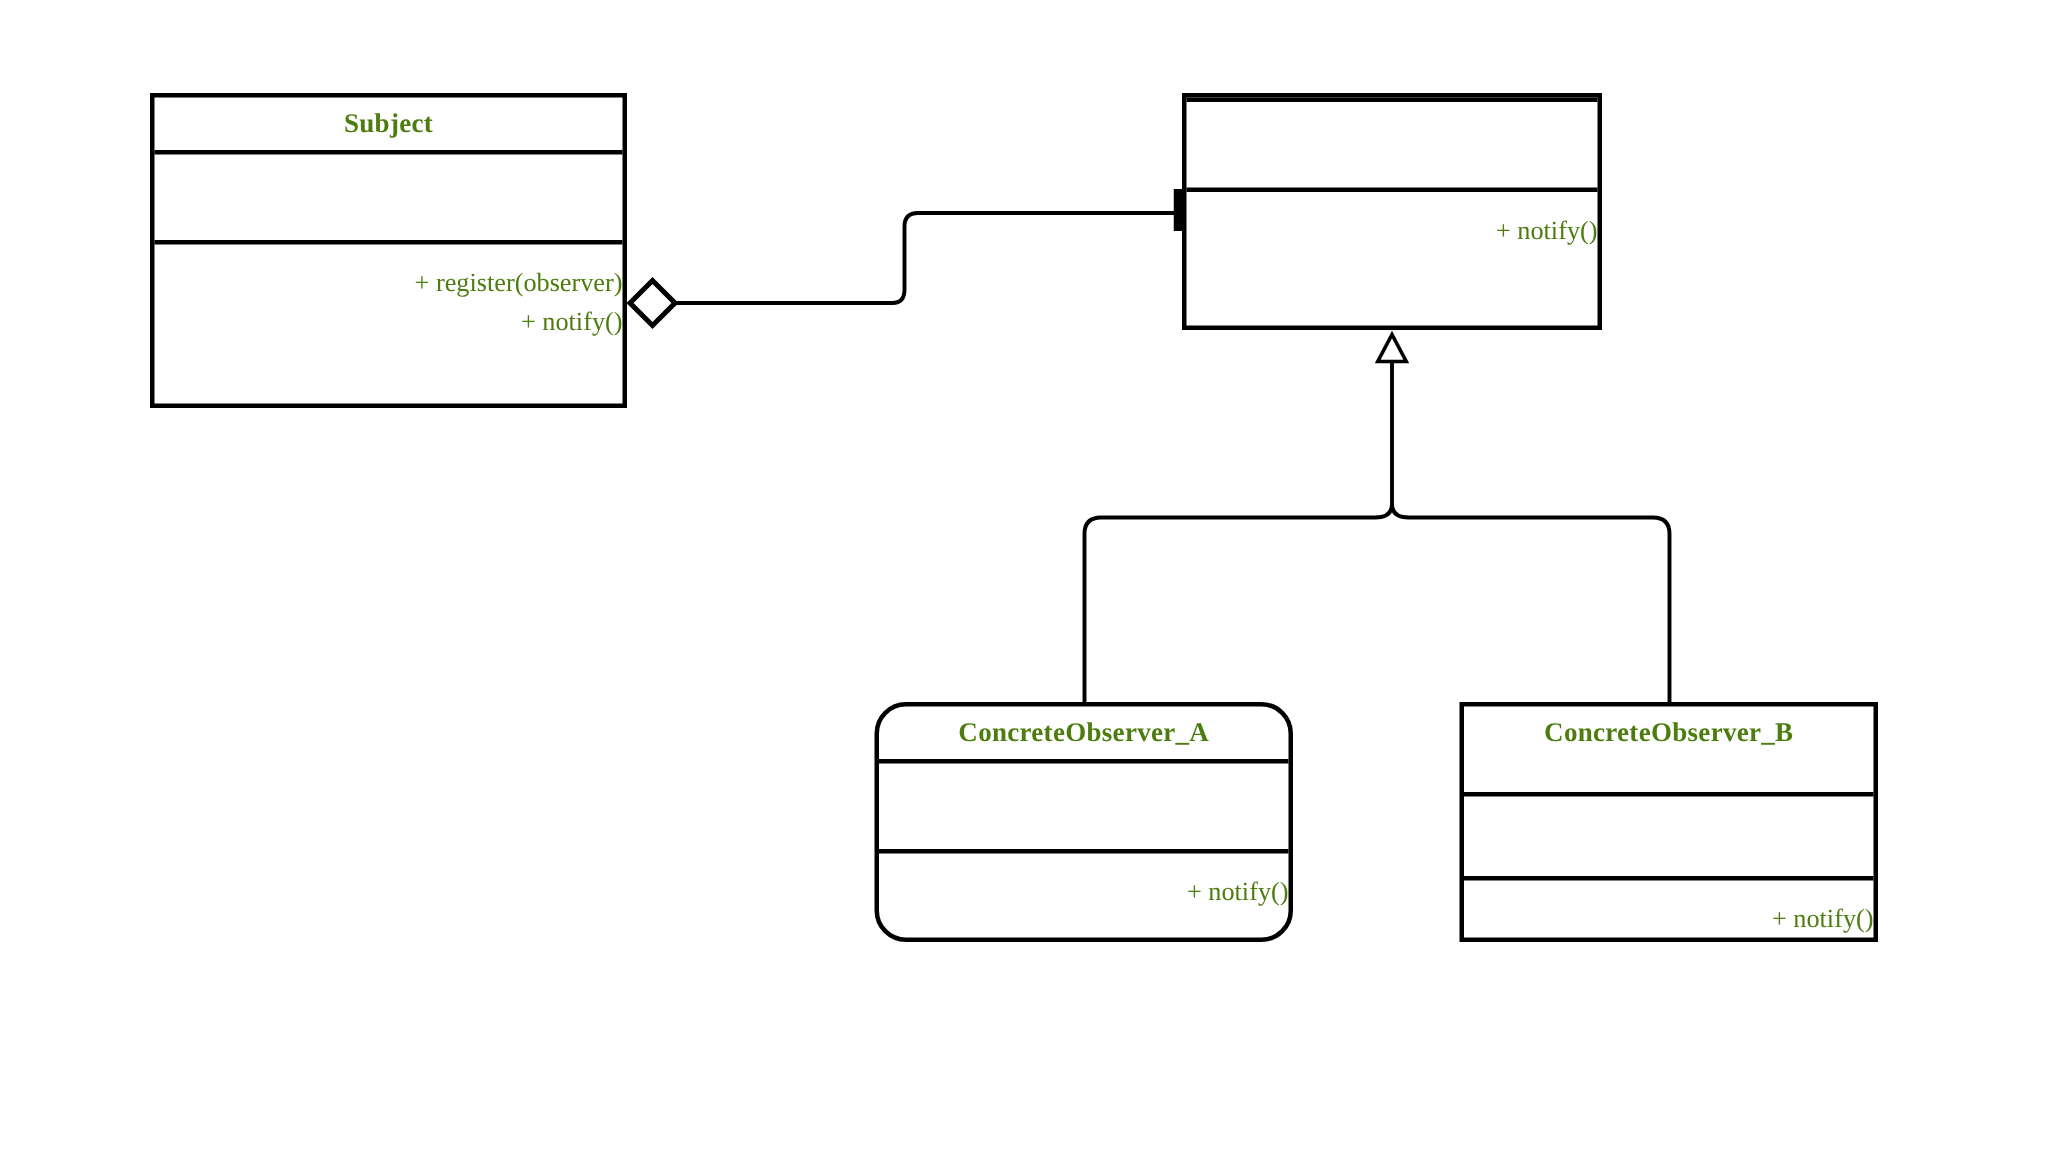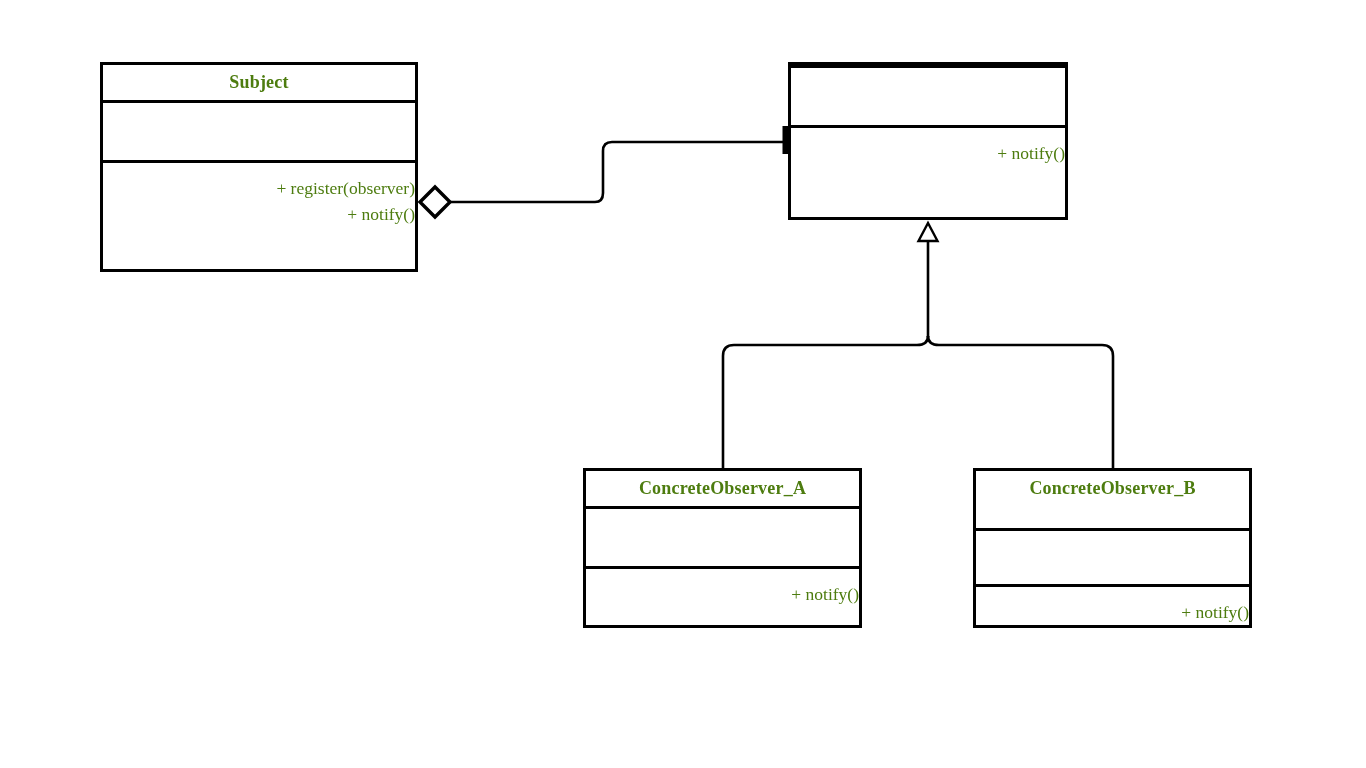--- a/index.html
+++ b/index.html
@@ -26,21 +26,21 @@
   .uml-box {
     position: absolute;
     box-sizing: border-box;
     border: 3px solid #000000;
     background: #ffffff;
     display: flex;
     flex-direction: column;
   }
   .node-subject   { left: 100px; top: 62px;  width: 318px; height: 210px; }
   .node-observer  { left: 788px; top: 62px;  width: 280px; height: 158px; }
-  .node-concrete-a{ left: 583px; top: 468px; width: 279px; height: 160px; }
+  .node-concrete-a{ left: 583px; top: 468px; width: 279px; height: 160px; border-radius: 21px; }
   .node-concrete-b{ left: 973px; top: 468px; width: 279px; height: 160px; gap: 22px; }
   .sec-title {
     height: 35px;
     line-height: 35px;
     text-align: center;
     font-weight: bold;
     font-size: 18px;
     letter-spacing: 0.2px;
   }
   .sec-attrs {

